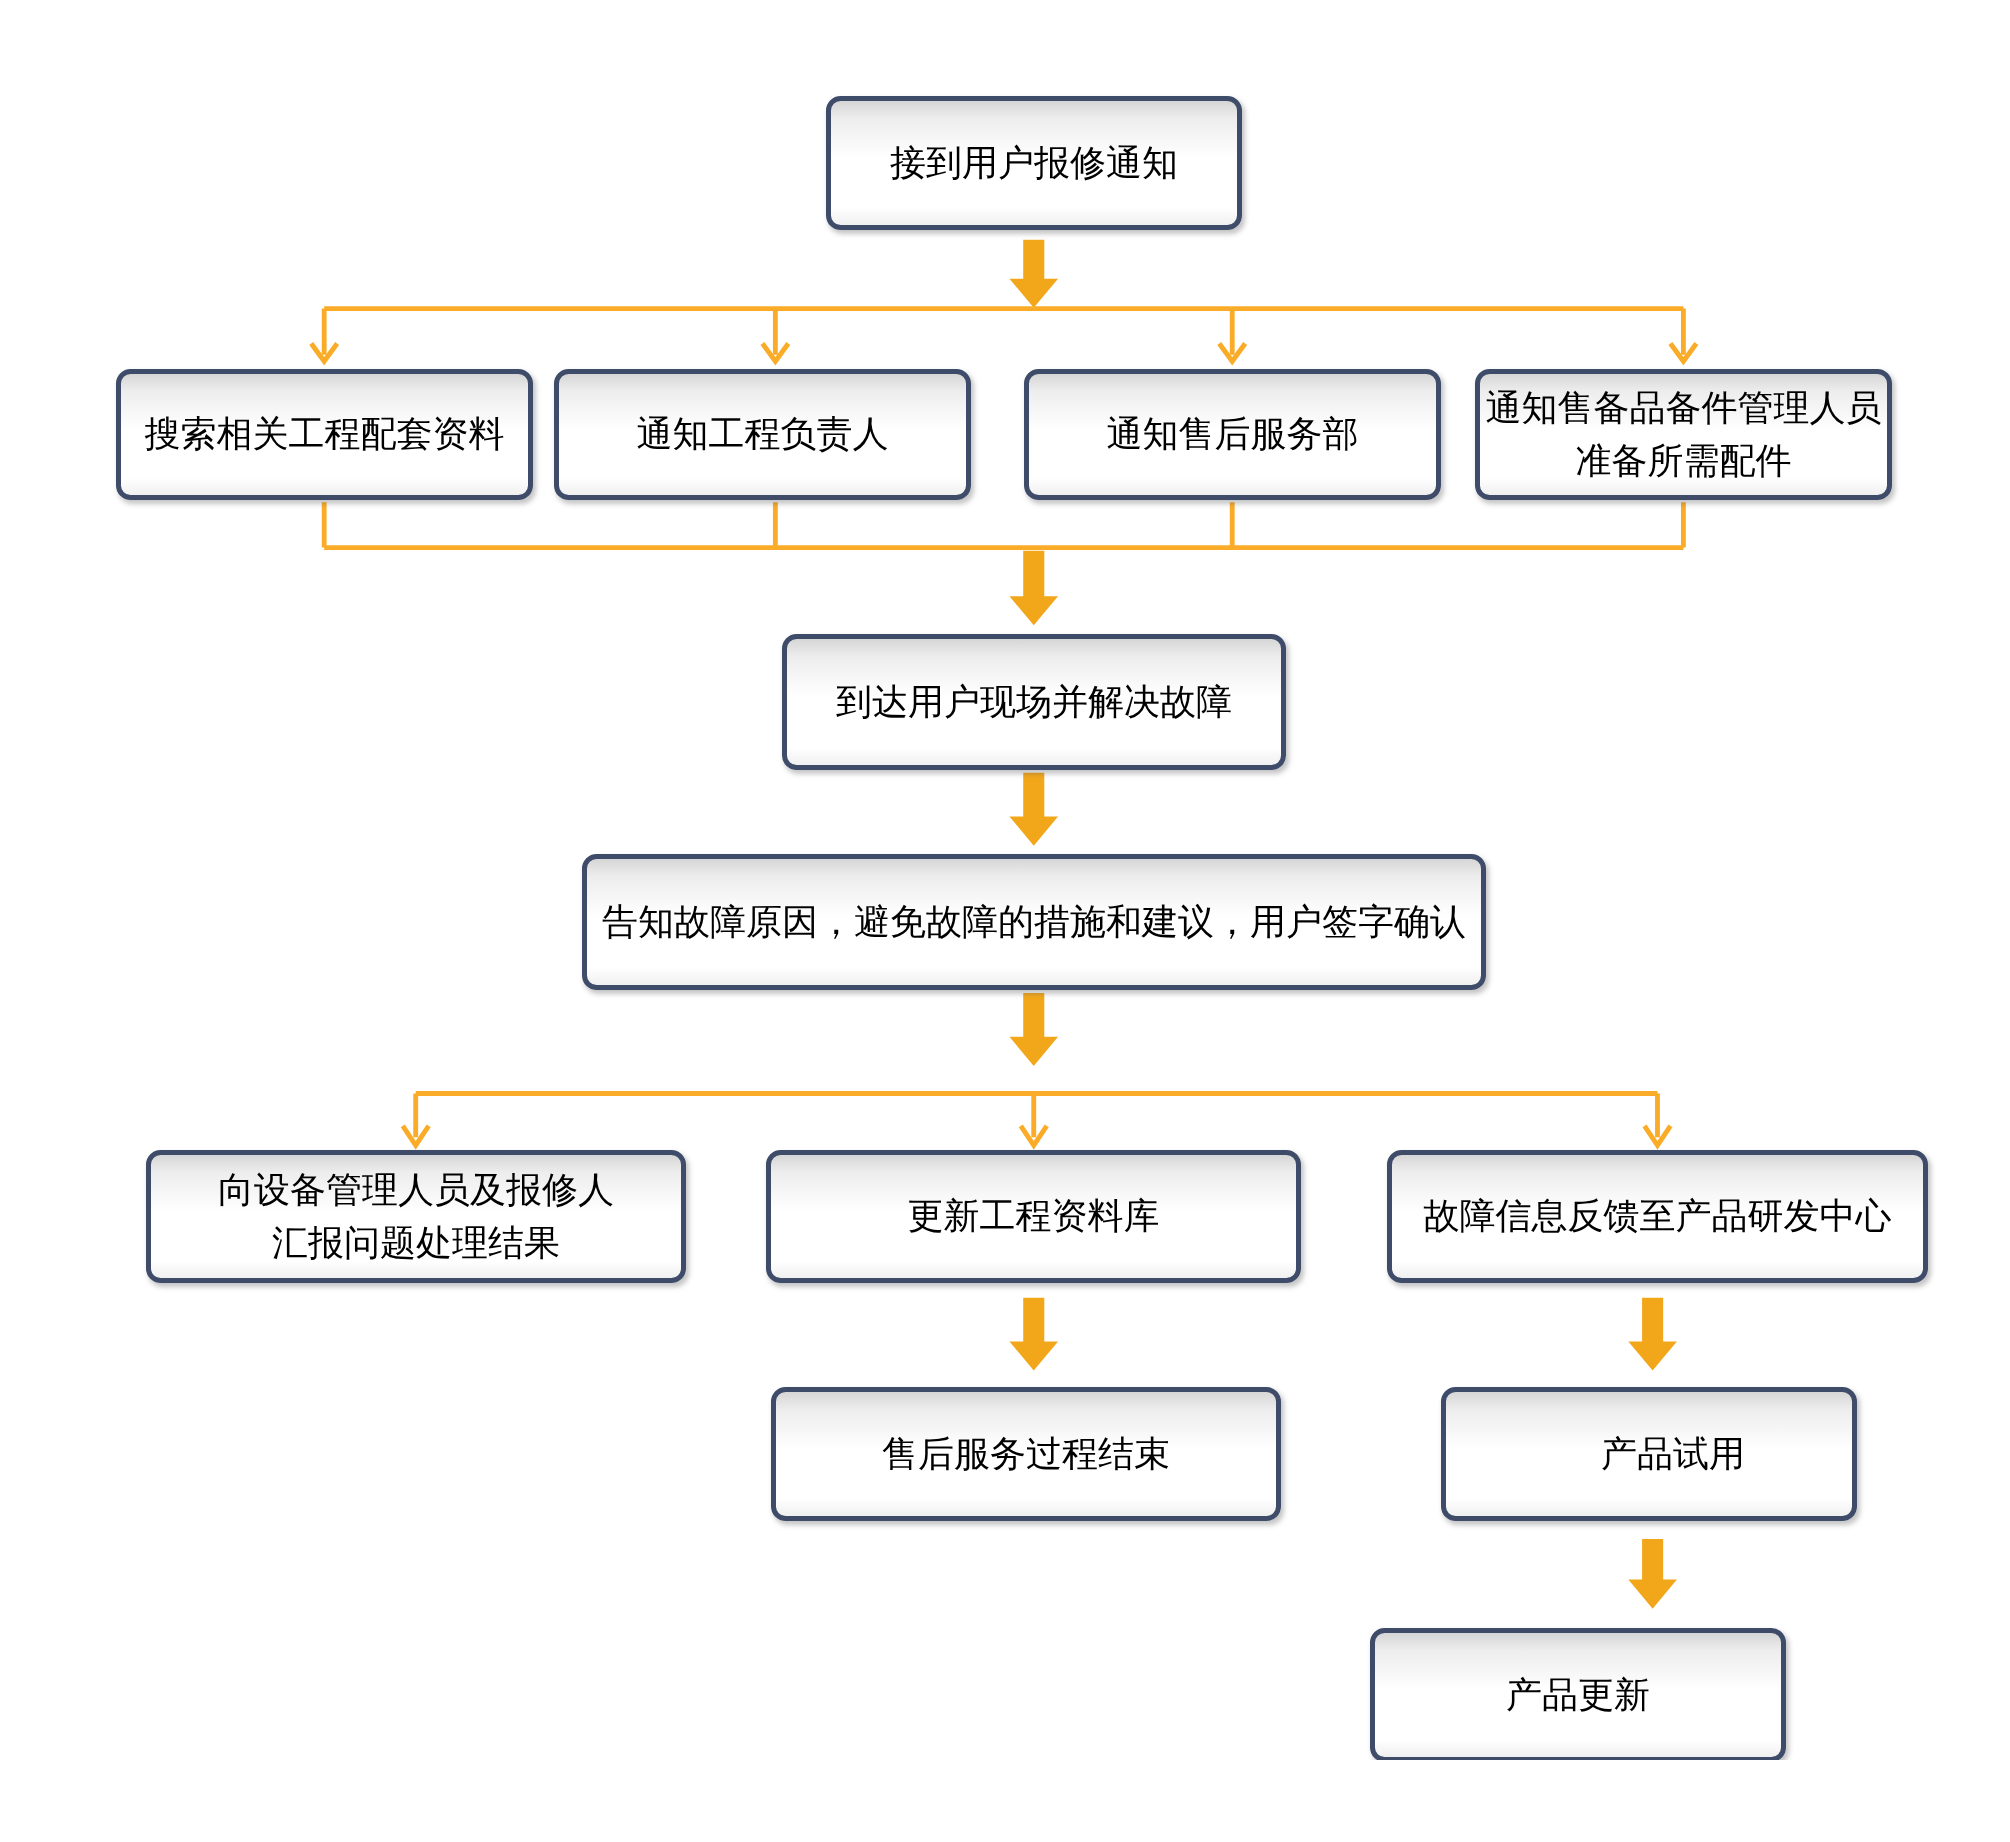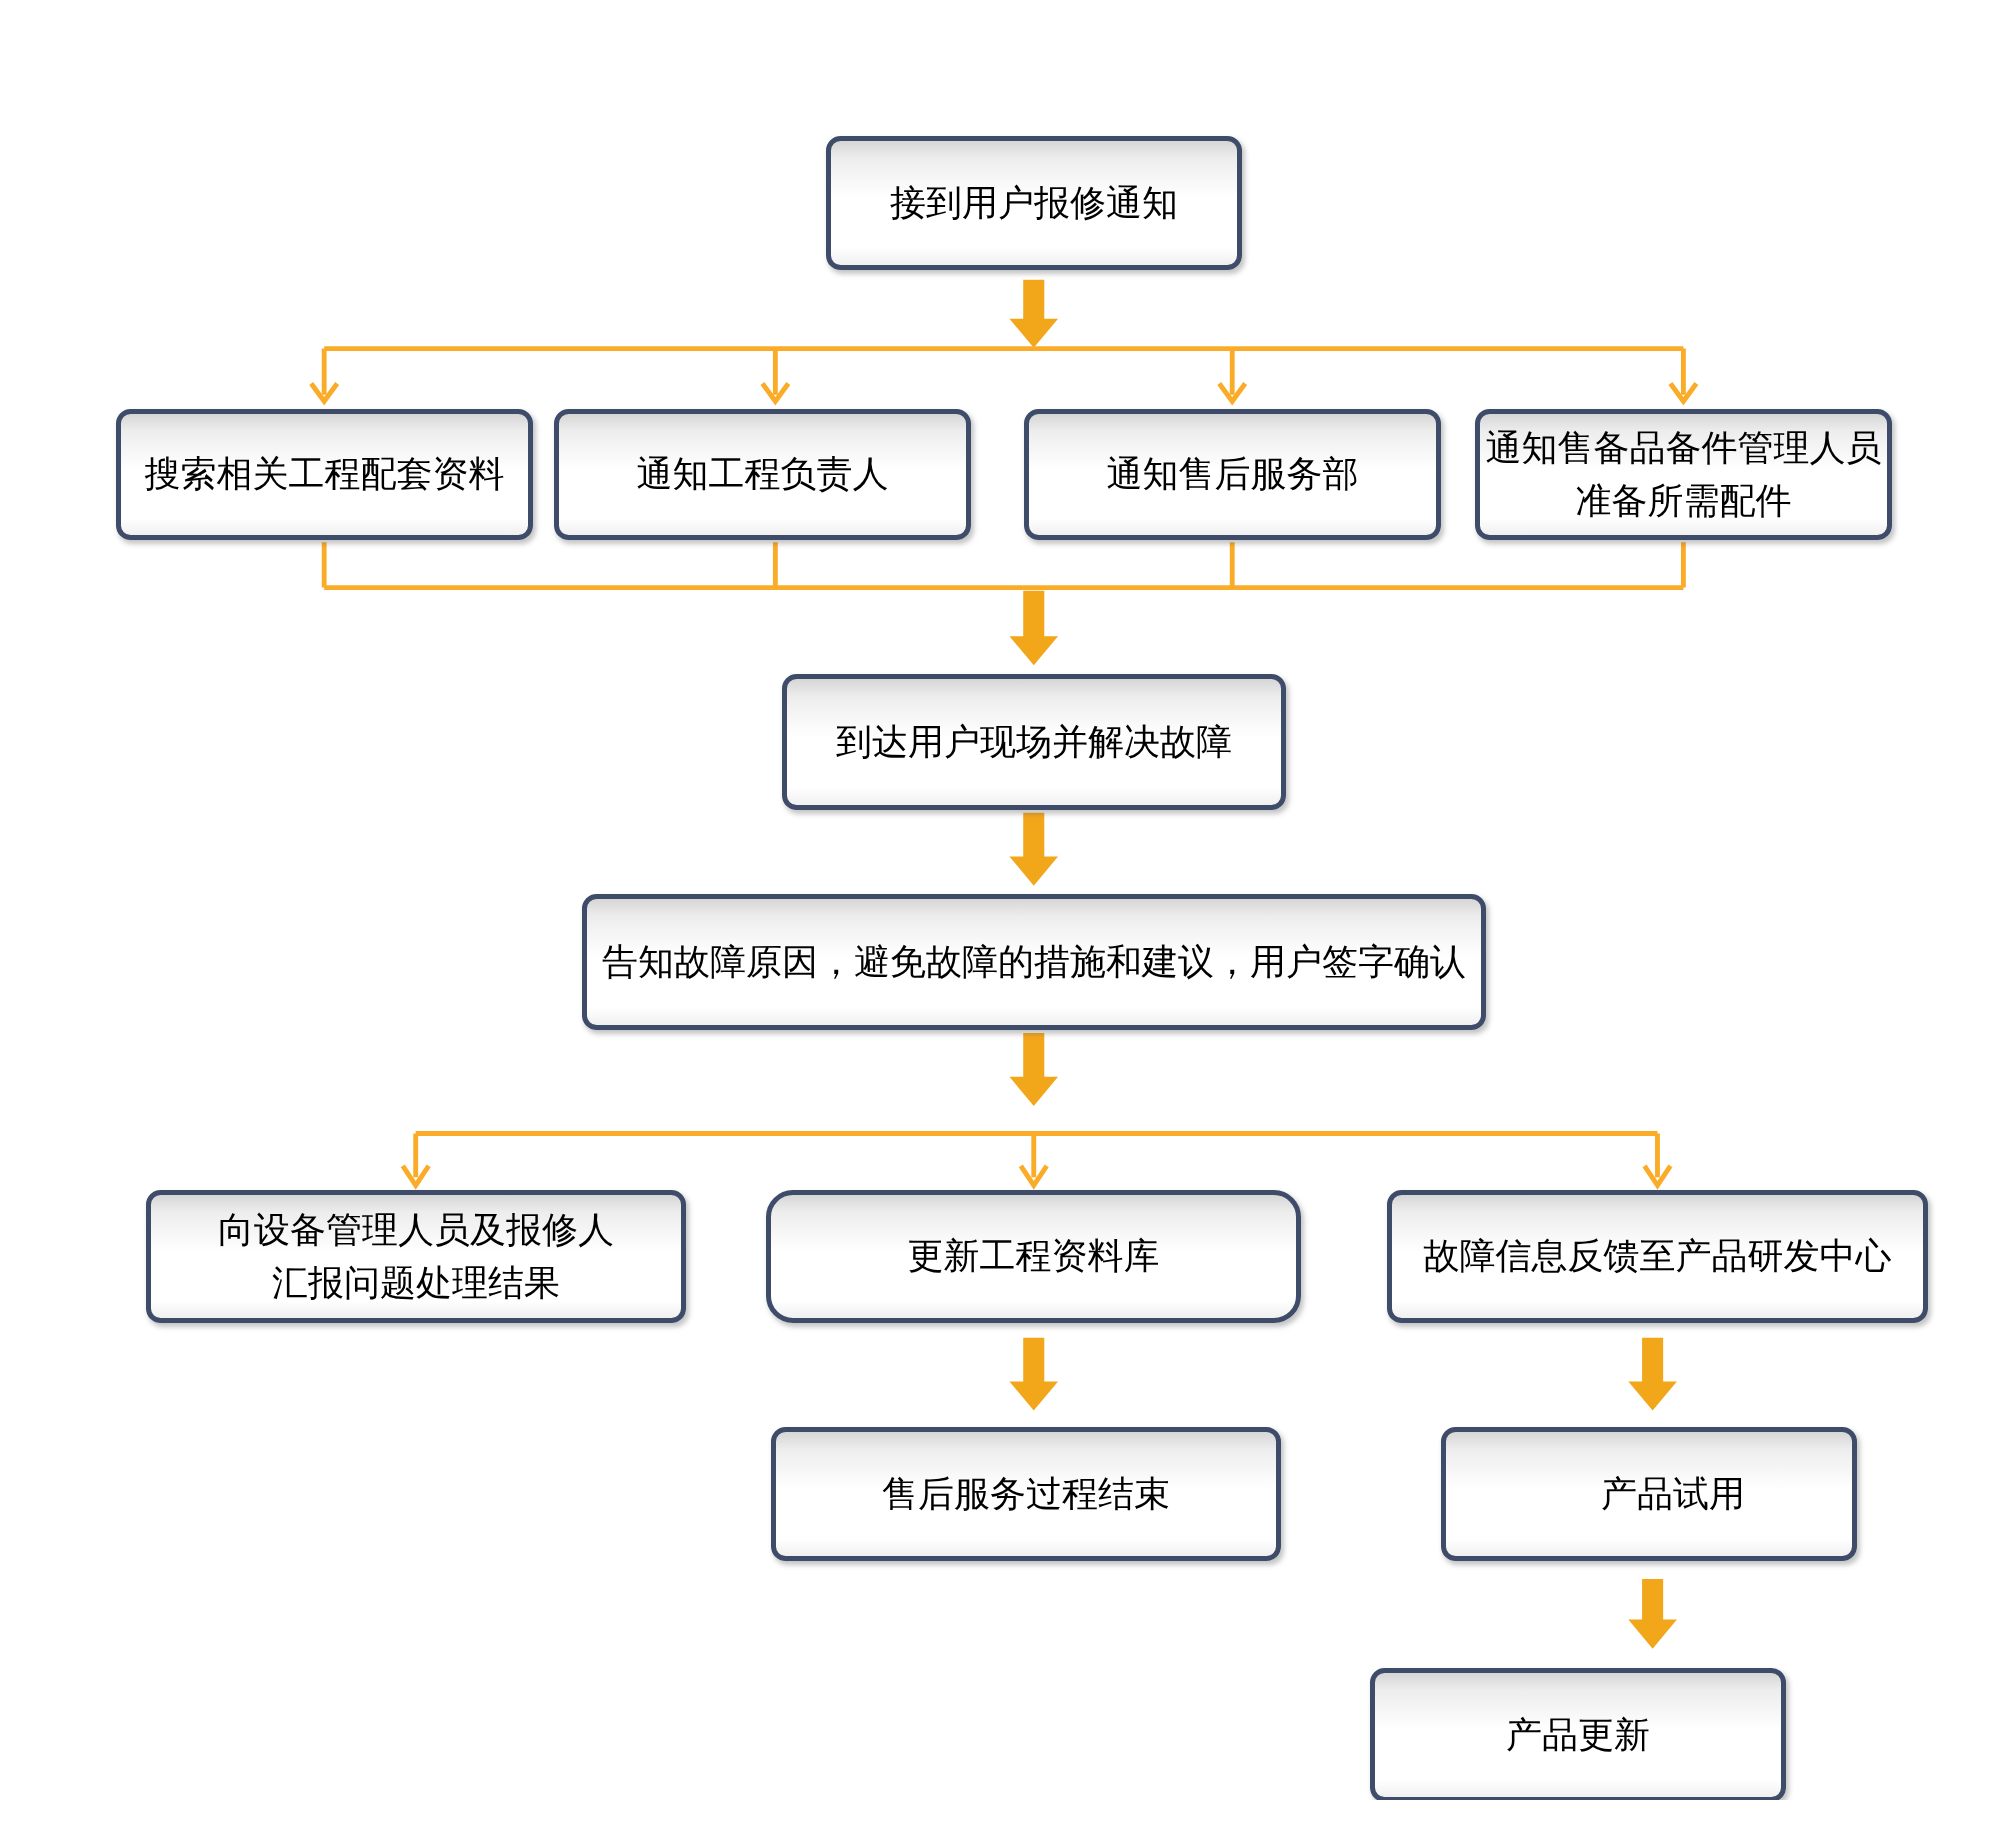--- a/index.html
+++ b/index.html
@@ -5,21 +5,20 @@
   html,body{margin:0;padding:0;}
   body{
     background:var(--canvas-bg,#ffffff);
     font-family:"Liberation Sans","DejaVu Sans",sans-serif;
   }
   .canvas{
     position:relative;
     width:2010px;height:1760px;
     background:var(--canvas-bg,#ffffff);
     overflow:hidden;
-    margin-top:40px;
   }
   svg.connectors{
     position:absolute;left:0;top:0;width:2010px;height:1842px;
     z-index:1;
   }
   .tl{
     stroke:var(--thin-line,#FAAC28);
     stroke-width:6;
     fill:none;
   }
@@ -47,21 +46,21 @@
   .node span{display:block;white-space:nowrap;}
   
   #n-receive   {left:826px; top:96px;  width:416px;  height:134px;}
   #n-query     {left:116px;  top:369px;  width:417px;  height:131px;}
   #n-engineer  {left:554px;  top:369px;  width:417px;  height:131px;}
   #n-aftersales{left:1024px; top:369px;  width:417px;  height:131px;}
   #n-spare     {left:1475px; top:369px;  width:417px;  height:131px;}
   #n-arrive    {left:782px;  top:634px;  width:504px;  height:136px;}
   #n-inform    {left:582px;  top:854px; width:904px; height:136px;}
   #n-report    {left:146px;  top:1150px; width:540px;  height:133px;}
-  #n-updatedb  {left:766px;  top:1150px; width:535px;  height:133px;border-radius:27px;}
+  #n-updatedb  {left:766px;  top:1150px; width:535px;  height:133px;}
   #n-feedback  {left:1387px; top:1150px; width:541px;  height:133px;}
   #n-end       {left:771px;  top:1387px; width:510px;  height:134px;}
   #n-trial     {left:1441px; top:1387px; width:416px;  height:134px;padding-left:48px;}
   #n-produpd   {left:1370px; top:1628px; width:416px;  height:134px;}
 </style>
 </head>
 <body>
 
 <div class="canvas">
 

